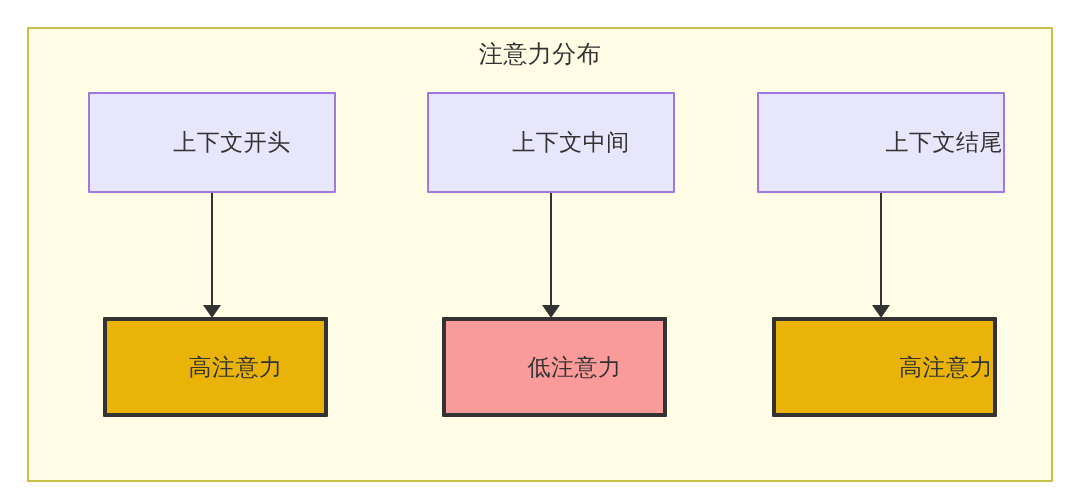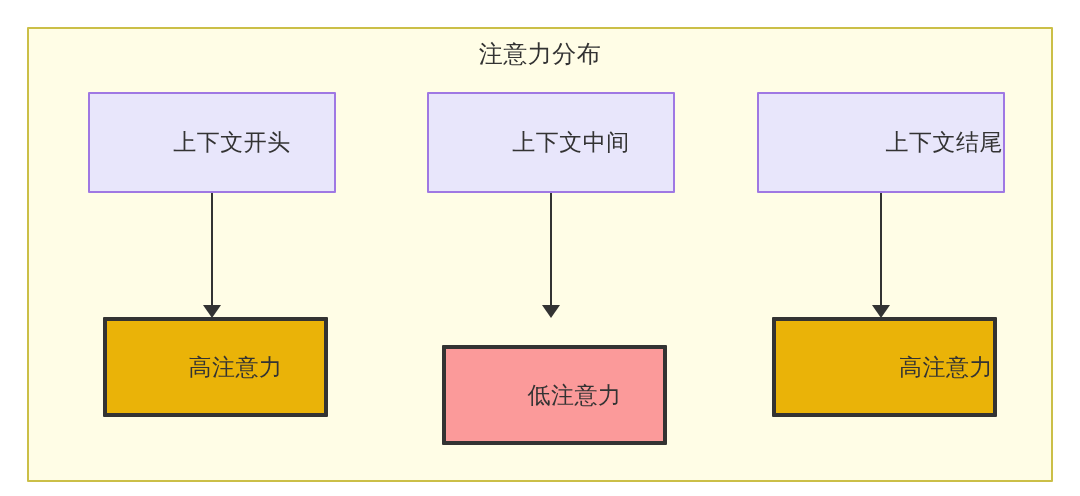--- a/index.html
+++ b/index.html
@@ -75,21 +75,20 @@
     width: 225px;
     height: 100px;
   }
 
   .node.result.high {
     background: #eab308;
   }
 
   .node.result.low {
     background: #fb9a9a;
-    margin-top: 28px;
   }
 
   
   .col-1 { left: 88px; }
   .col-2 { left: 427px; }
   .col-3 { left: 757px; justify-content: flex-end; }
 
   .col-1.result { left: 103px; }
   .col-2.result { left: 442px; }
   .col-3.result { left: 772px; }

